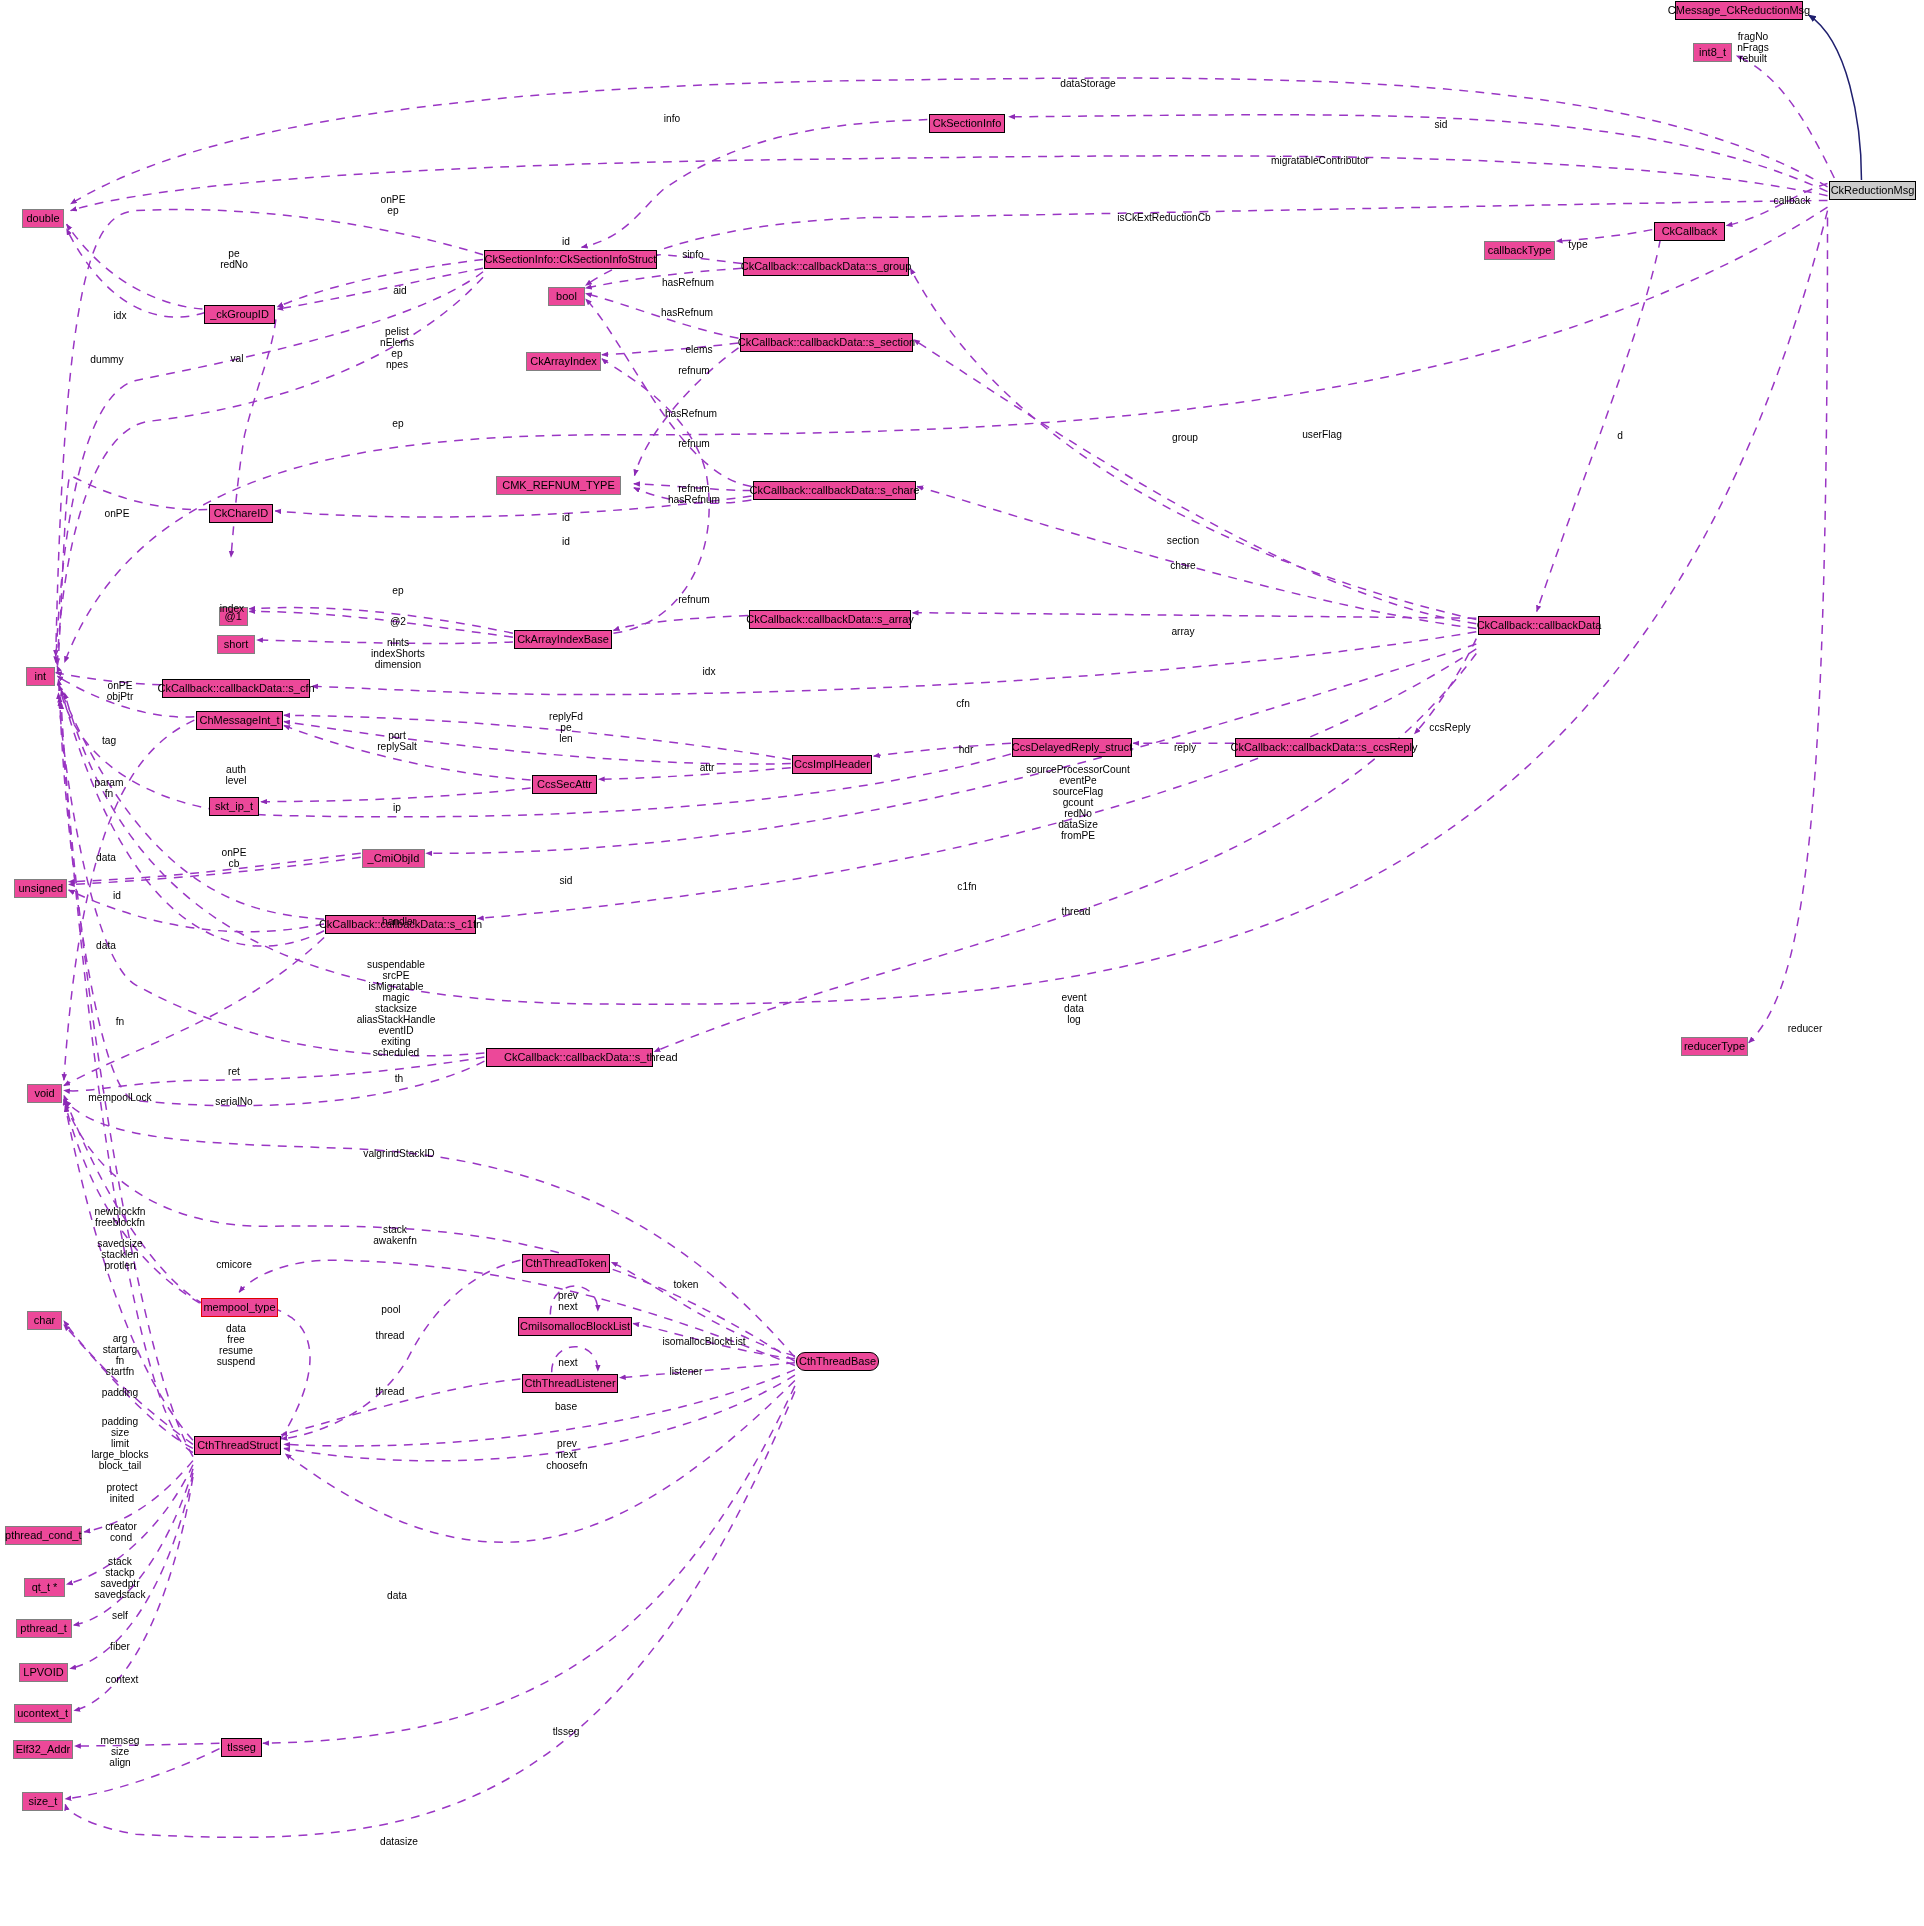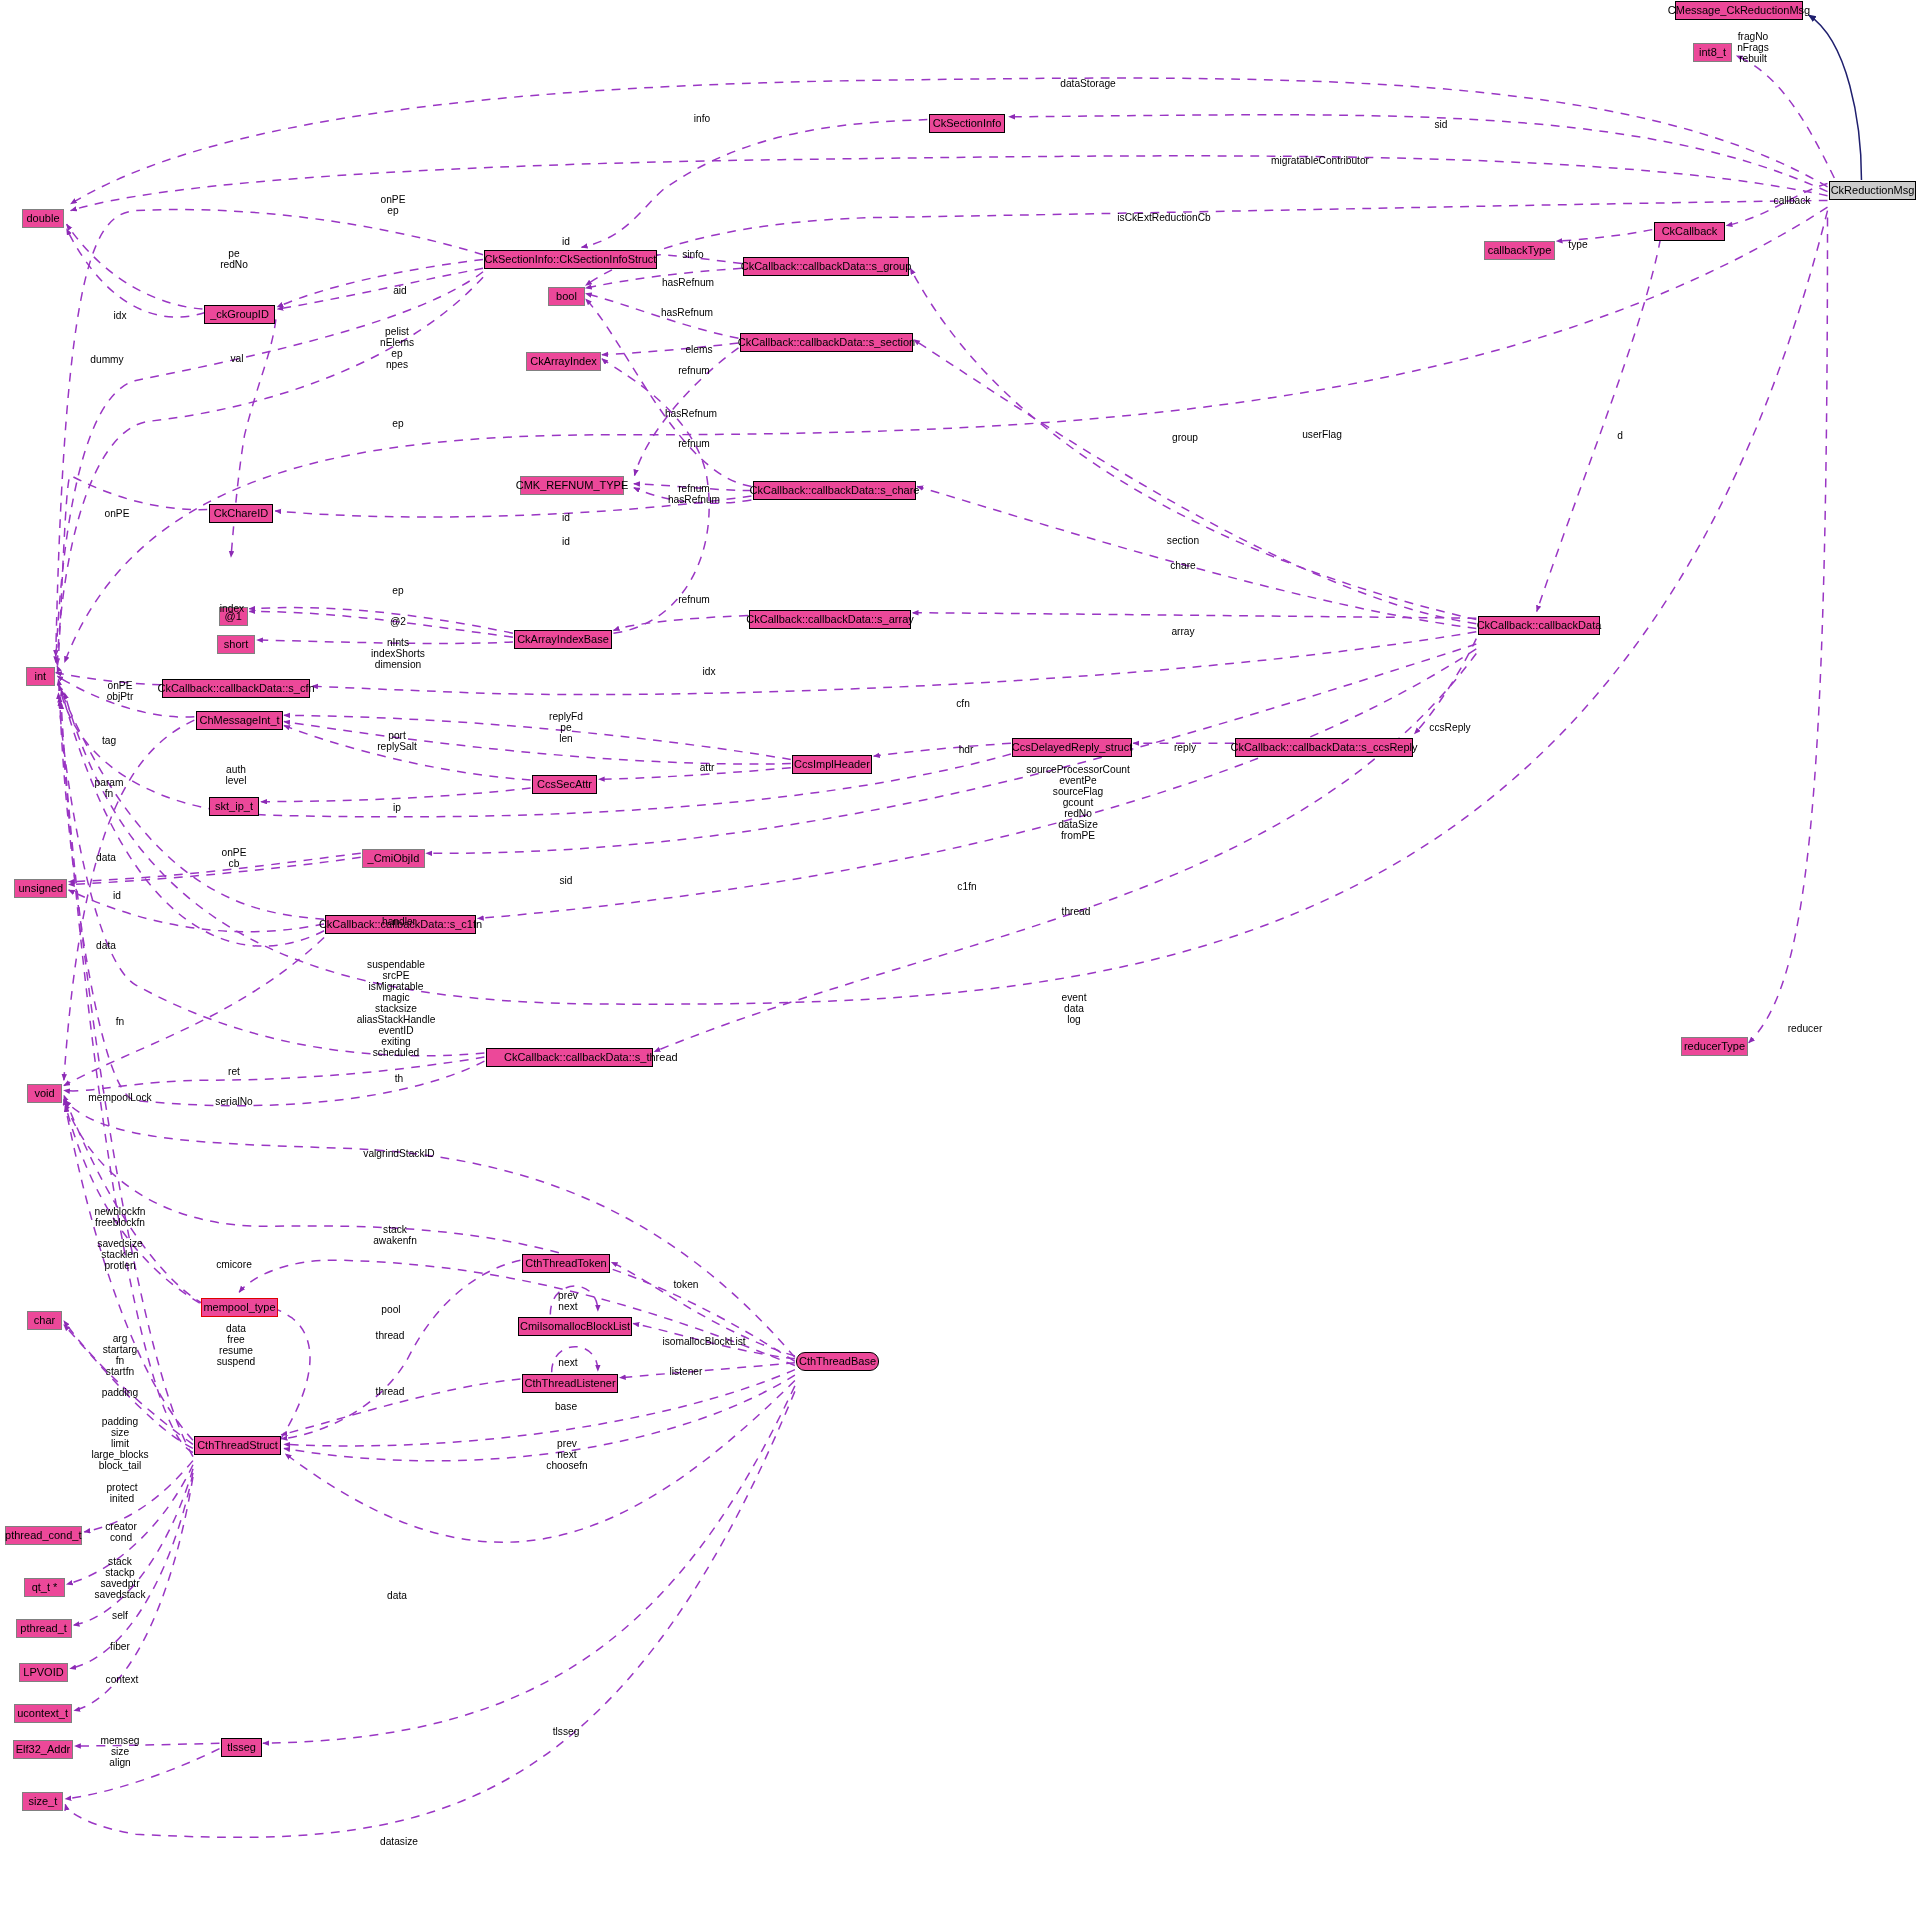--- a/index.html
+++ b/index.html
@@ -252,21 +252,21 @@
     <div class="node cls" style="left: 929px; top: 114px; width: 76px;">CkSectionInfo</div>
     <div class="node" style="left: 22px; top: 209px; width: 42px;">double</div>
     <div class="node cls" style="left: 1654px; top: 222px; width: 71px;">CkCallback</div>
     <div class="node" style="left: 1484px; top: 241px; width: 71px;">callbackType</div>
     <div class="node cls" style="left: 484px; top: 250px; width: 173px;">CkSectionInfo::CkSectionInfoStruct</div>
     <div class="node cls" style="left: 743px; top: 257px; width: 166px;">CkCallback::callbackData::s_group</div>
     <div class="node cls" style="left: 204px; top: 305px; width: 71px;">_ckGroupID</div>
     <div class="node" style="left: 548px; top: 287px; width: 37px;">bool</div>
     <div class="node cls" style="left: 740px; top: 333px; width: 173px;">CkCallback::callbackData::s_section</div>
     <div class="node" style="left: 526px; top: 352px; width: 75px;">CkArrayIndex</div>
-    <div class="node" style="left: 520px; top: 476px; width: 104px;">CMK_REFNUM_TYPE</div>
+    <div class="node" style="left: 496px; top: 476px; width: 125px;">CMK_REFNUM_TYPE</div>
     <div class="node cls" style="left: 753px; top: 481px; width: 163px;">CkCallback::callbackData::s_chare</div>
     <div class="node cls" style="left: 209px; top: 504px; width: 64px;">CkChareID</div>
     <div class="node cls" style="left: 1478px; top: 616px; width: 122px;">CkCallback::callbackData</div>
     <div class="node" style="left: 219px; top: 607px; width: 28.5px;">@1</div>
     <div class="node" style="left: 217px; top: 635px; width: 38px;">short</div>
     <div class="node cls" style="left: 514px; top: 630px; width: 98px;">CkArrayIndexBase</div>
     <div class="node cls" style="left: 749px; top: 610px; width: 162px;">CkCallback::callbackData::s_array</div>
     <div class="node" style="left: 26px; top: 667px; width: 28.5px;">int</div>
     <div class="node cls" style="left: 162px; top: 679px; width: 148px;">CkCallback::callbackData::s_cfn</div>
     <div class="node cls" style="left: 196px; top: 711px; width: 87px;">ChMessageInt_t</div>
@@ -293,21 +293,21 @@
     <div class="node" style="left: 15.6px; top: 1619px; width: 56px;">pthread_t</div>
     <div class="node" style="left: 19px; top: 1663px; width: 49px;">LPVOID</div>
     <div class="node" style="left: 13.6px; top: 1704px; width: 58px;">ucontext_t</div>
     <div class="node" style="left: 13px; top: 1740px; width: 60px;">Elf32_Addr</div>
     <div class="node cls" style="left: 221px; top: 1738px; width: 41px;">tlsseg</div>
     <div class="node" style="left: 22.4px; top: 1792px; width: 41px;">size_t</div>
     <div class="lbl" style="left: 1753px; top: 31px;">fragNo
 nFrags
 rebuilt</div>
     <div class="lbl" style="left: 1088px; top: 78px;">dataStorage</div>
-    <div class="lbl" style="left: 702px; top: 113px; text-align: right;">info</div>
+    <div class="lbl" style="left: 672px; top: 113px; text-align: right;">info</div>
     <div class="lbl" style="left: 1441px; top: 119px;">sid</div>
     <div class="lbl" style="left: 1320px; top: 155px;">migratableContributor</div>
     <div class="lbl" style="left: 393px; top: 194px;">onPE
 ep</div>
     <div class="lbl" style="left: 1164px; top: 212px;">isCkExtReductionCb</div>
     <div class="lbl" style="left: 1792px; top: 195px;">callback</div>
     <div class="lbl" style="left: 1578px; top: 239px;">type</div>
     <div class="lbl" style="left: 234px; top: 248px;">pe
 redNo</div>
     <div class="lbl" style="left: 566px; top: 236px;">id</div>

